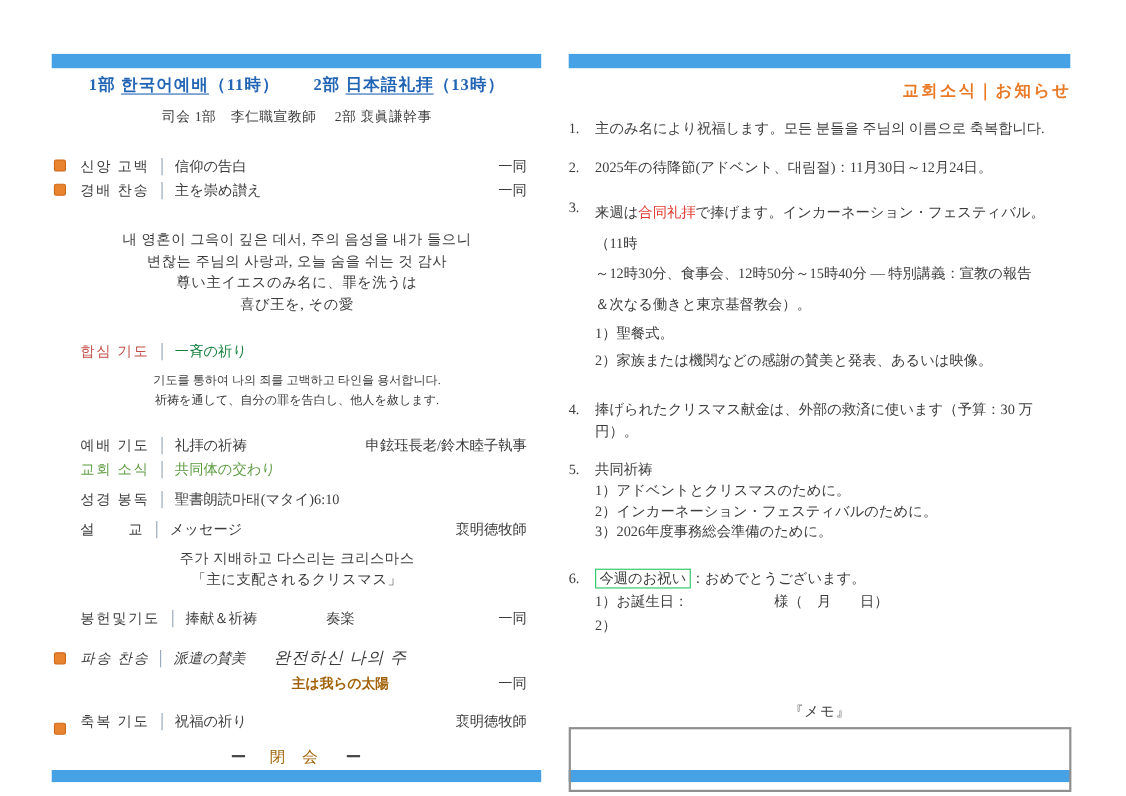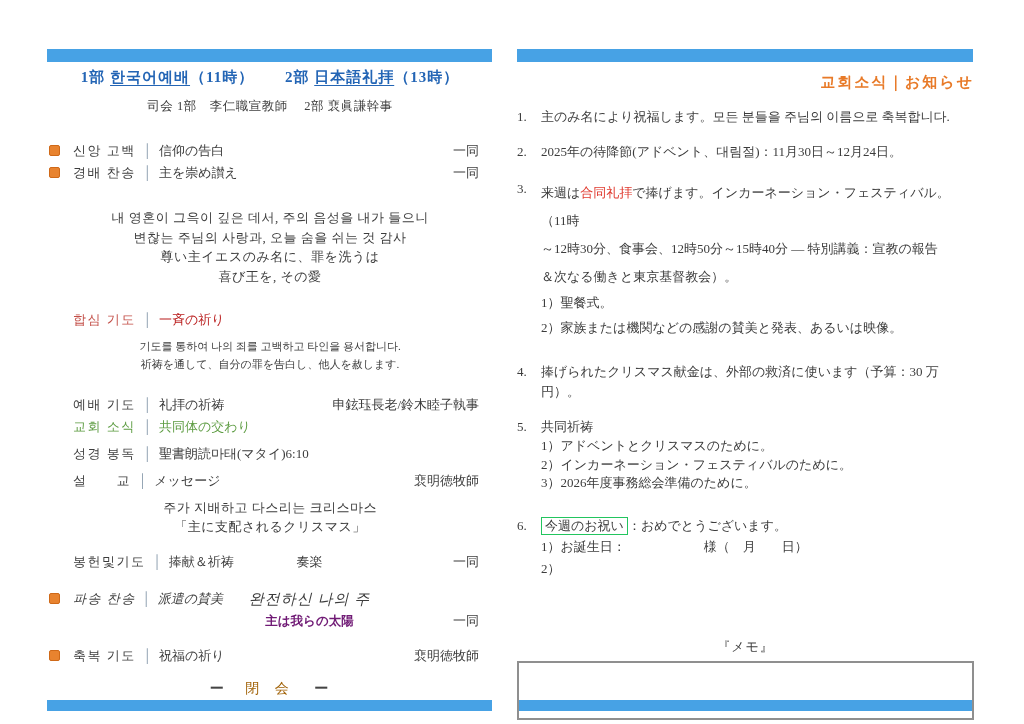--- a/index.html
+++ b/index.html
@@ -39,33 +39,33 @@
   }
   .ko{letter-spacing:1.5px;white-space:nowrap;}
   .sep{color:#8fa0b0;margin:0 7px;}
   .jp{white-space:nowrap;}
   .right{margin-left:auto;white-space:nowrap;padding-left:8px;}
   .mid{position:absolute;left:170px;width:185px;text-align:center;white-space:nowrap;}
   .mid-inline{white-space:nowrap;}
 
   .hymn{ text-align:center;margin-top:24px;line-height:19.5px;letter-spacing:.5px;}
   .red-ko{color:#c34f48;}
-  .red-jp{color:#b91c1c;}
+  .red-jp{color:#15803d;}
   .green-ko,.green-jp{color:#5d9c42;}
   .section-red{margin-top:23px;}
   .section-sub{text-align:center;line-height:18px;margin-top:6px;font-size:11px;}
 
   .rows2{margin-top:21px;}
   .row.gap{margin-top:5px;}
   .sermon-title{text-align:center;margin-top:6px;line-height:19px;letter-spacing:.5px;}
   .row.offering{margin-top:15px;}
   .row.sending{margin-top:15px;font-style:italic;}
   .hymn-big{font-size:15px;letter-spacing:1px;}
-  .blue-sub{color:#701a75;font-weight:600;font-size:12.5px;}
-  .row.blessing{margin-top:13px;}
+  .blue-sub{color:#a16207;font-weight:600;font-size:12.5px;}
+  .row.blessing{margin-top:13px;align-items:flex-end;}
   .closing{
     text-align:center;margin-top:13px;font-size:14px;letter-spacing:2px;
   }
   .closing .dash{color:#444;font-weight:600;margin:0 14px;}
   .closing .red{color:#a16207;letter-spacing:6px;font-weight:400;}
 
   
   .news-header{
     text-align:right;color:#e87a28;font-weight:bold;font-size:15px;
     letter-spacing:2px;margin-top:7px;white-space:nowrap;

